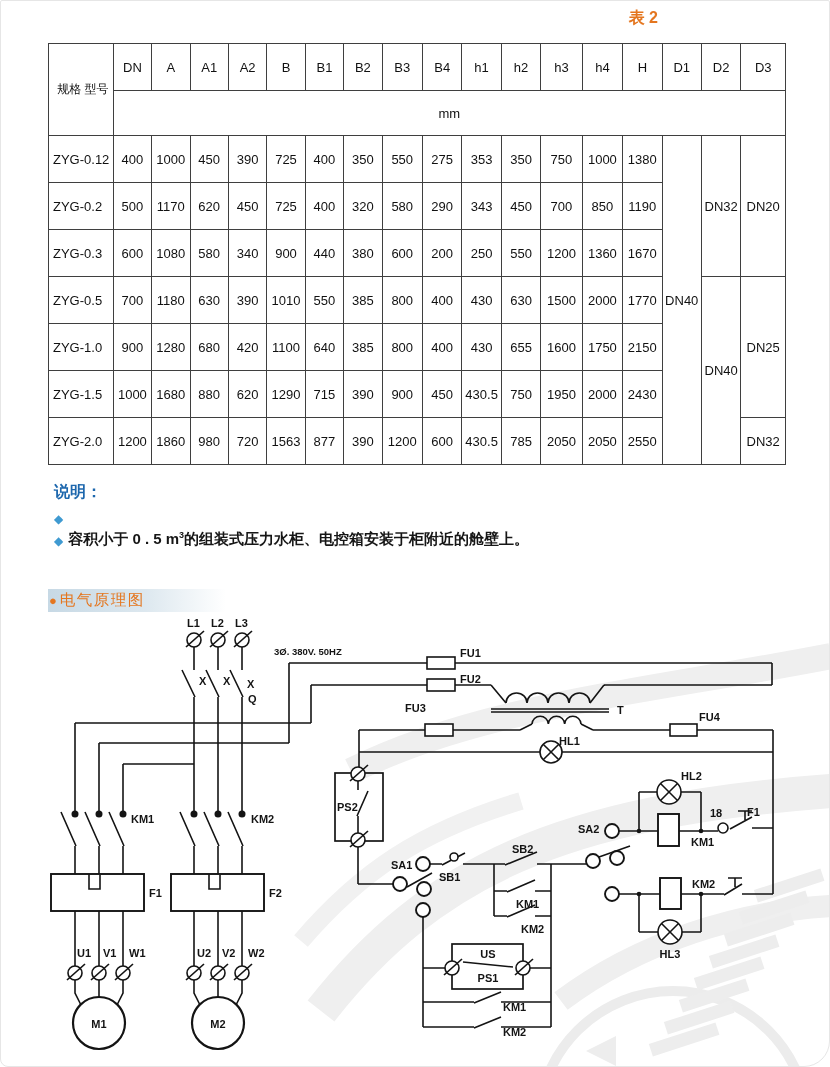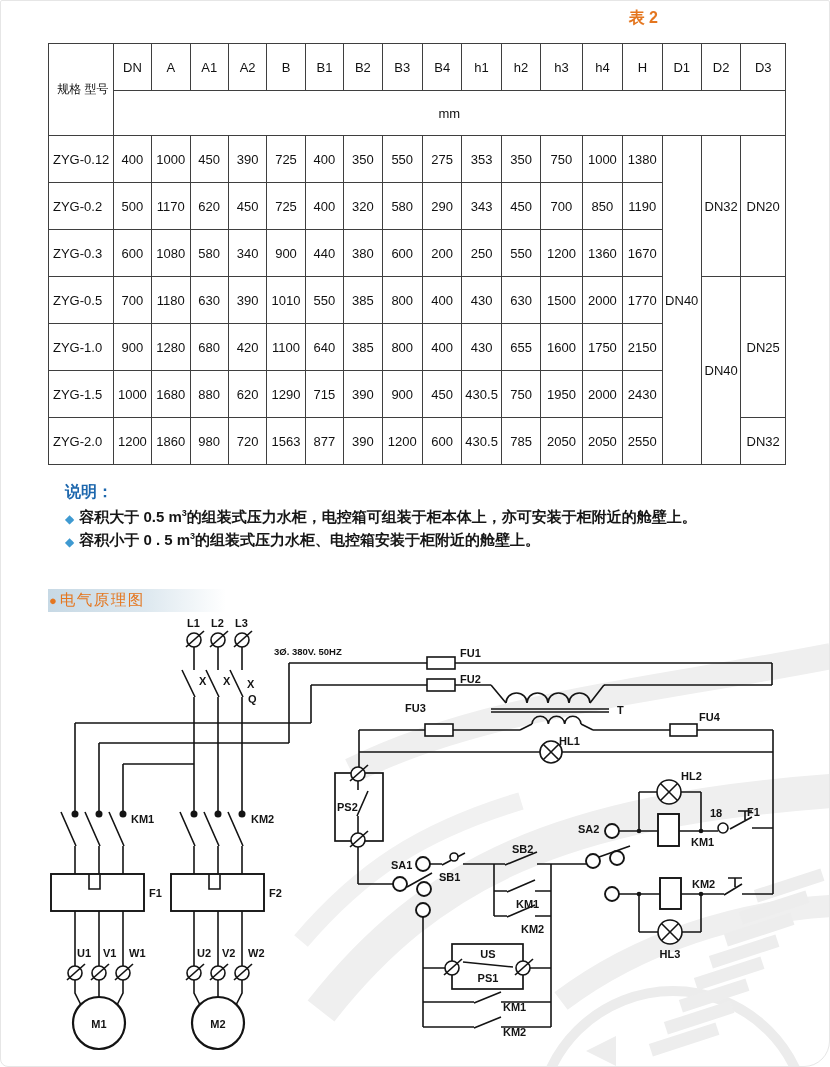--- a/index.html
+++ b/index.html
@@ -14,21 +14,21 @@
   .spec-table{position:absolute;left:47px;top:42px;width:738px;
               border-collapse:collapse;table-layout:fixed;}
   .spec-table th,.spec-table td{border:1px solid #3f3f3f;text-align:center;
               vertical-align:middle;font-size:13px;font-weight:normal;color:#111;padding:0;}
   .spec-table thead tr.hdr th{height:46px;}
   .spec-table td.unit{height:44px;font-size:13px;}
   .spec-table tbody tr{height:47px;}
   .spec-table th.corner{text-align:center;padding-left:4px;font-size:12px;}
   .spec-table tbody th.model{text-align:left;padding-left:4px;margin-left:40px;}
   
-  .notes{position:absolute;left:64px;top:481px;width:745px;}
+  .notes{position:absolute;left:53px;top:481px;width:745px;}
   .notes-title{color:#1d67ad;font-weight:bold;font-size:16px;margin-bottom:3px;}
   .note-item{display:flex;font-size:15px;line-height:1.5;color:#161616;font-weight:600;}
   .diamond{color:#3f9ad1;font-size:12px;margin:4px 5px 0 0;flex:0 0 auto;}
   .note-text sup{font-size:9px;}
   
   .section-bar{position:absolute;left:47px;top:588px;width:178px;height:23px;
                display:flex;align-items:center;
                background:linear-gradient(to right,#c7d9e5 0%,#dde8ef 55%,#ffffff 100%);}
   .dot{color:#e4761f;font-size:13px;margin:0 3px 0 1px;}
   .section-title{color:#e4761f;font-weight:normal;font-size:15.5px;letter-spacing:1.5px;}
@@ -224,21 +224,20 @@
           <td>2550</td>
           <td class="dcol" rowspan="1">DN32</td>
         </tr>
       </tbody>
     </table>
 
   <div class="notes">
     <div class="notes-title">说明：</div>
     <div class="note-item">
       <span class="diamond">◆</span>
-      <span class="note-text"><span>容积大于 0.5 m</span><sup>3</sup><span>的组装式压力水柜，电控箱可组装于柜本体上，亦可安装于柜附近的舱壁上。</span></span>
     </div>
     <div class="note-item">
       <span class="diamond">◆</span>
       <span class="note-text"><span>容积小于 0 . 5 m</span><sup>3</sup><span>的组装式压力水柜、电控箱安装于柜附近的舱壁上。</span></span>
     </div>
   </div>
 
   <div class="section-bar">
     <span class="dot">●</span>
     <span class="section-title">电气原理图</span>

